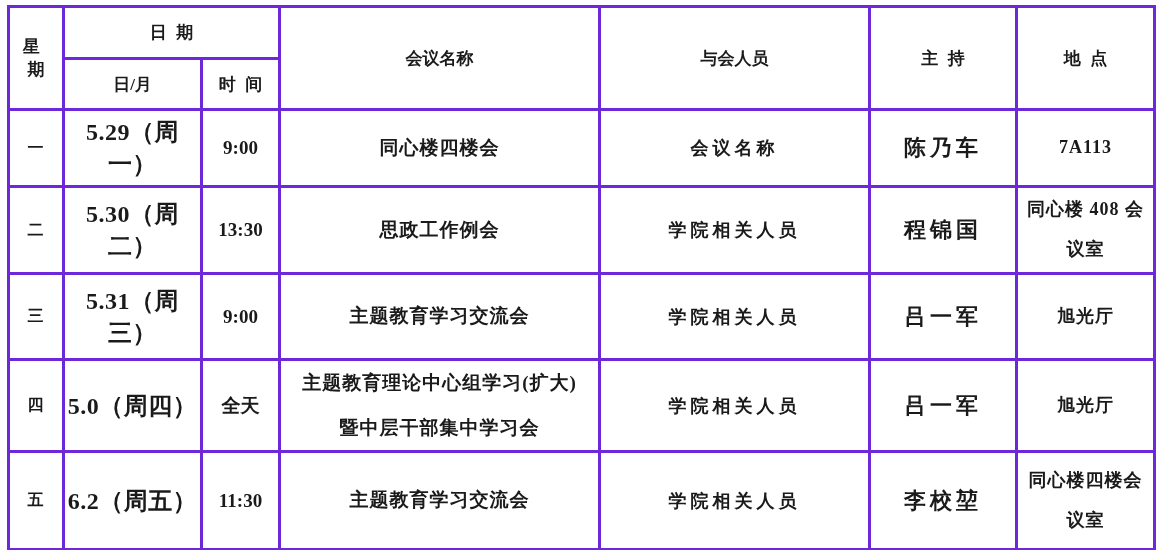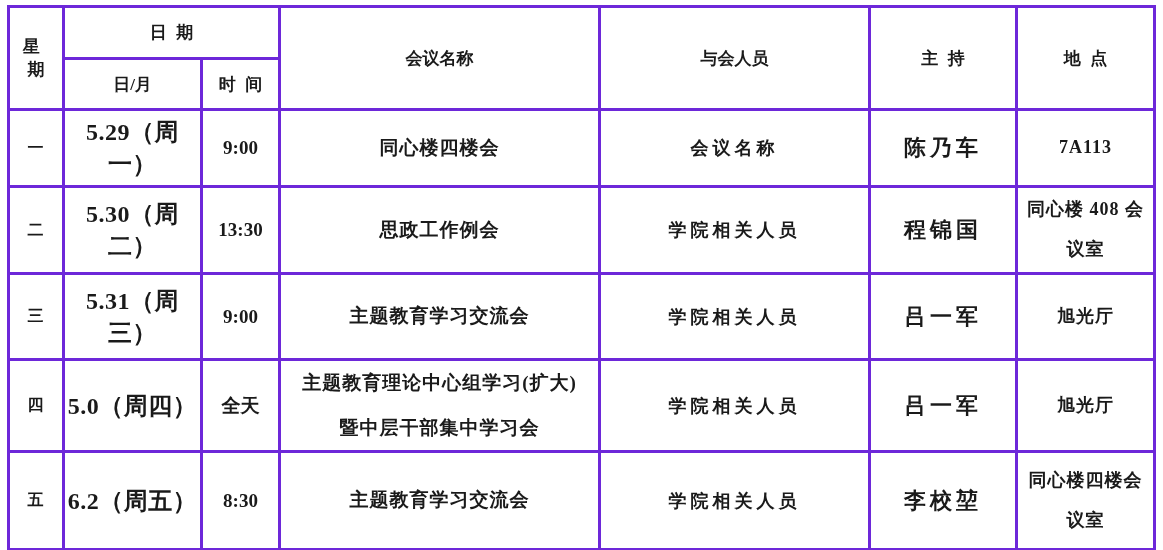--- a/index.html
+++ b/index.html
@@ -108,21 +108,21 @@
       <td class="time">全天</td>
       <td class="meeting">主题教育理论中心组学习(扩大)
 暨中层干部集中学习会</td>
       <td class="attend">学院相关人员</td>
       <td class="host">吕一军</td>
       <td class="loc">旭光厅</td>
     </tr>
     <tr style="height:98px;">
       <td class="week">五</td>
       <td class="date">6.2（周五）</td>
-      <td class="time">8:30</td>
+      <td class="time">11:30</td>
       <td class="meeting">主题教育学习交流会</td>
       <td class="attend">学院相关人员</td>
       <td class="host">李校堃</td>
       <td class="loc">同心楼四楼会
 议室</td>
     </tr>
   </tbody>
 </table>
 
 </body></html>

